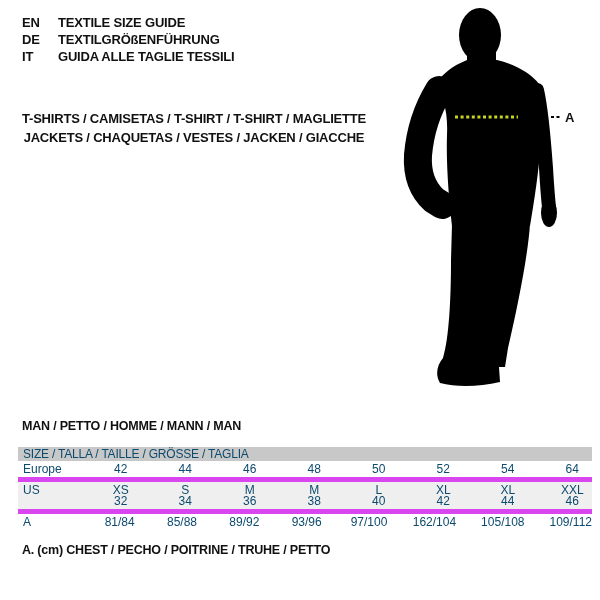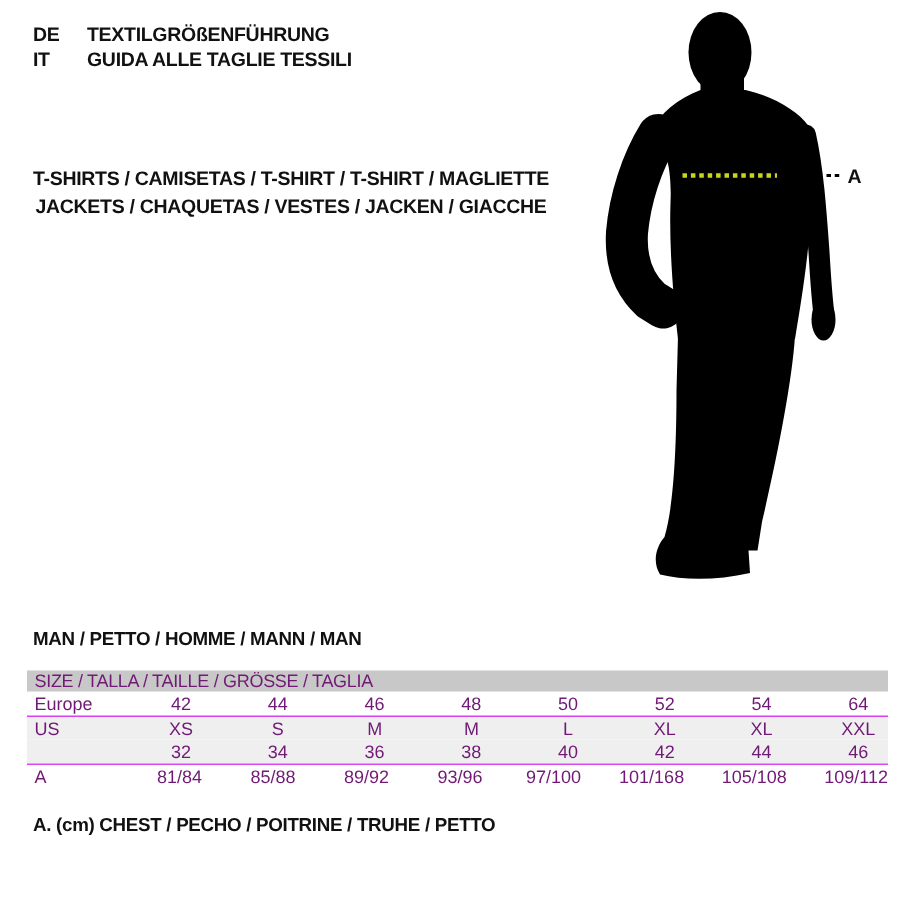--- a/index.html
+++ b/index.html
@@ -12,37 +12,40 @@
   
   .lang-block{left:22px;top:14px;}
   .lang-row{line-height:17px;font-size:13px;font-weight:bold;letter-spacing:-0.2px;white-space:nowrap;}
   .lang-code{display:inline-block;width:36px;}
   
   .cats{left:22px;top:109px;}
   .cat-line{line-height:19px;font-size:13px;font-weight:bold;letter-spacing:-0.2px;white-space:nowrap;text-align:center;}
   
   .section-title{left:22px;top:419px;font-size:12.5px;font-weight:bold;letter-spacing:-0.2px;white-space:nowrap;}
   
-  .size-table{left:18px;top:447px;width:574px;font-size:12px;color:#701a75;}
+  .size-table{left:18px;top:447px;width:574px;font-size:12px;color:#0c4a6e;}
   .t-header{height:14px;line-height:14px;background:#c8c8c8;padding-left:5px;letter-spacing:-0.2px;box-sizing:border-box;}
   .t-row{display:flex;height:16px;line-height:16px;box-sizing:border-box;gap:25px;}
   .t-row.shade{background:#efefef;}
-  .t-row.tline{border-top:1px solid #d946ef;}
+  .t-row.tline{border-top:5px solid #d946ef;}
   .t-label{width:58px;padding-left:5px;box-sizing:border-box;text-align:left;flex:none;}
   .t-cell{flex:1;text-align:center;}
   
   .footnote{left:22px;top:543px;font-size:12.5px;font-weight:bold;letter-spacing:-0.2px;white-space:nowrap;}
   
   .figure-svg{left:390px;top:0;width:200px;height:400px;}
   .measure-a{font-family:"Liberation Sans",sans-serif;font-size:13px;font-weight:bold;}
 </style>
 </head>
 <body>
 
 <div class="abs lang-block">
+  <div class="lang-row">
+    <span class="lang-code">EN</span><span>TEXTILE SIZE GUIDE</span>
+  </div>
   <div class="lang-row">
     <span class="lang-code">DE</span><span>TEXTILGRÖßENFÜHRUNG</span>
   </div>
   <div class="lang-row">
     <span class="lang-code">IT</span><span>GUIDA ALLE TAGLIE TESSILI</span>
   </div>
 </div>
 
 <div class="abs cats">
   <div class="cat-line">T-SHIRTS / CAMISETAS / T-SHIRT / T-SHIRT / MAGLIETTE</div>
@@ -105,19 +108,19 @@
     <span class="t-cell">46</span>
   </div>
 
   <div class="t-row tline">
     <span class="t-label">A</span>
     <span class="t-cell">81/84</span>
     <span class="t-cell">85/88</span>
     <span class="t-cell">89/92</span>
     <span class="t-cell">93/96</span>
     <span class="t-cell">97/100</span>
-    <span class="t-cell">101/168</span>
+    <span class="t-cell">162/104</span>
     <span class="t-cell">105/108</span>
     <span class="t-cell">109/112</span>
   </div>
 </div>
 
 <div class="abs footnote">A. (cm) CHEST / PECHO / POITRINE / TRUHE / PETTO</div>
 
 </body></html>

